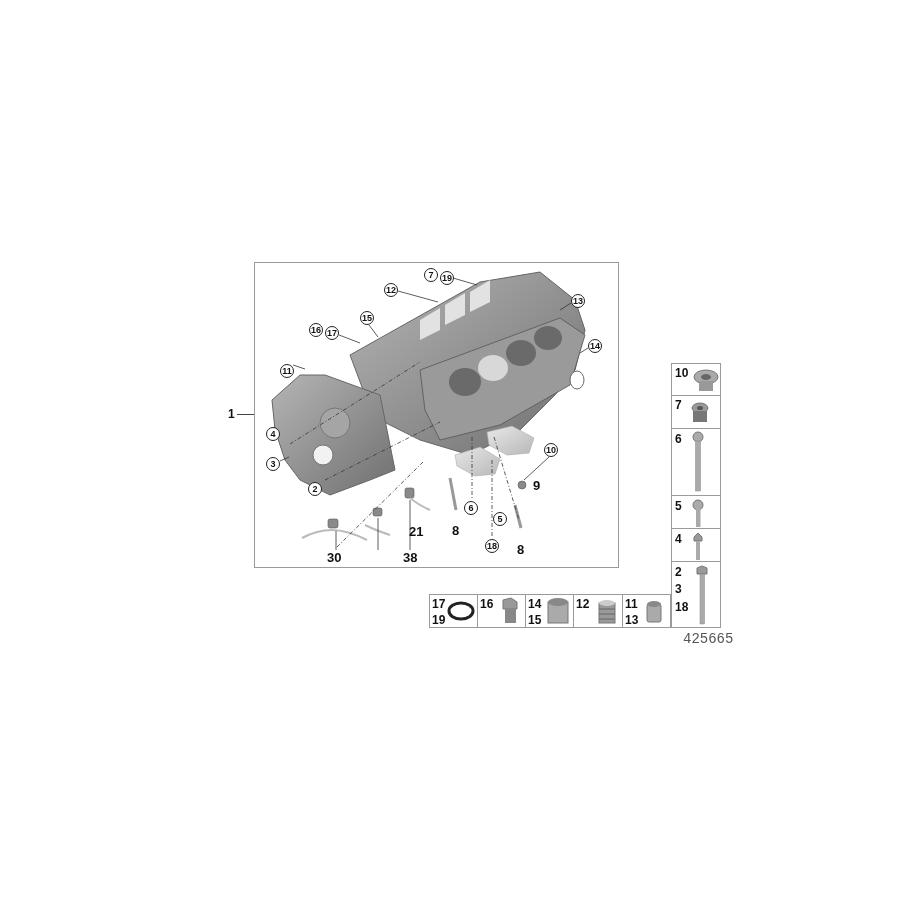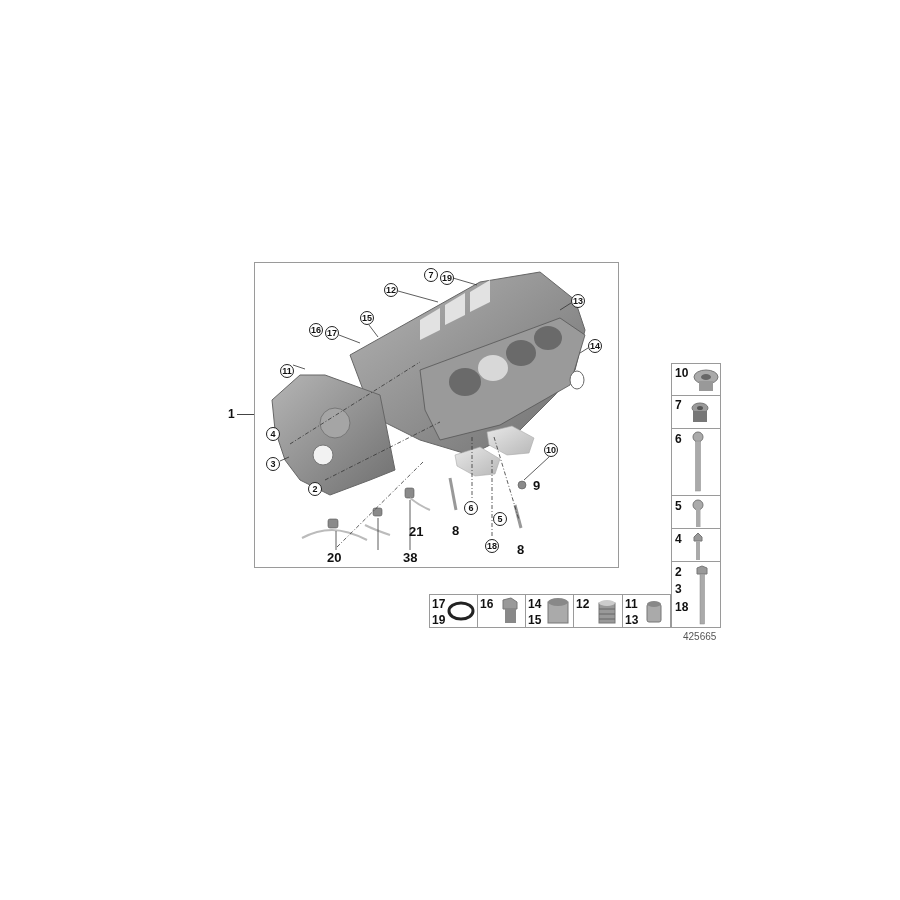--- a/index.html
+++ b/index.html
@@ -4,21 +4,21 @@
 <style>
   html, body { margin:0; padding:0; background:#ffffff; }
   body { width:900px; height:900px; position:relative; overflow:hidden; font-family:"Liberation Sans", sans-serif; }
   .abs { position:absolute; }
   .frame { position:absolute; border:1.5px solid #9a9a9a; box-sizing:border-box; background:#fff; }
   .cell { position:absolute; border:1px solid #9a9a9a; box-sizing:border-box; background:#fff; }
   .num { position:absolute; font-weight:bold; font-size:12px; color:#111; line-height:1; }
   .callout { position:absolute; width:14px; height:14px; border:1.3px solid #222; border-radius:50%; background:#fff;
     font-size:9px; font-weight:bold; display:flex; align-items:center; justify-content:center; color:#111; box-sizing:border-box; }
   .bignum { position:absolute; font-weight:bold; font-size:13px; color:#111; }
-  .diagnum { position:absolute; font-size:10px; color:#555; }
+  .diagnum { position:absolute; font-size:14px; color:#555;font-family:Liberation Mono, monospace; }
   svg { position:absolute; left:0; top:0; }
 </style>
 </head>
 <body>
 
 <div class="frame" style="left:254px;top:262px;width:365px;height:306px;"></div>
 
 <span class="bignum" style="left:228px;top:407px;font-size:12px;">1</span>
 <div class="abs" style="left:237px;top:414px;width:17px;height:1px;background:#444;"></div>
 
@@ -106,21 +106,21 @@
 <div class="callout" style="left:266px;top:457px;">3</div>
 <div class="callout" style="left:544px;top:443px;">10</div>
 <div class="callout" style="left:308px;top:482px;">2</div>
 <div class="callout" style="left:464px;top:501px;">6</div>
 <div class="callout" style="left:493px;top:512px;">5</div>
 <div class="callout" style="left:485px;top:539px;">18</div>
 
 <span class="bignum" style="left:533px;top:478px;">9</span>
 <span class="bignum" style="left:452px;top:523px;">8</span>
 <span class="bignum" style="left:517px;top:542px;">8</span>
-<span class="bignum" style="left:327px;top:550px;">20</span>
+<span class="bignum" style="left:327px;top:550px;">30</span>
 <span class="bignum" style="left:370px;top:524px;margin-left:39px;">21</span>
 <span class="bignum" style="left:403px;top:550px;">38</span>
 
 <div class="cell" style="left:671px;top:363px;width:50px;height:33px;">
   <span class="num" style="left:3px;top:3px;">10</span>
   <svg width="50" height="33">
       <ellipse cx="34" cy="13" rx="12" ry="7" fill="#aaa" stroke="#777"></ellipse>
       <ellipse cx="34" cy="13" rx="5" ry="3" fill="#666"></ellipse>
       <rect x="27" y="17" width="14" height="10" fill="#999"></rect>
     </svg>

